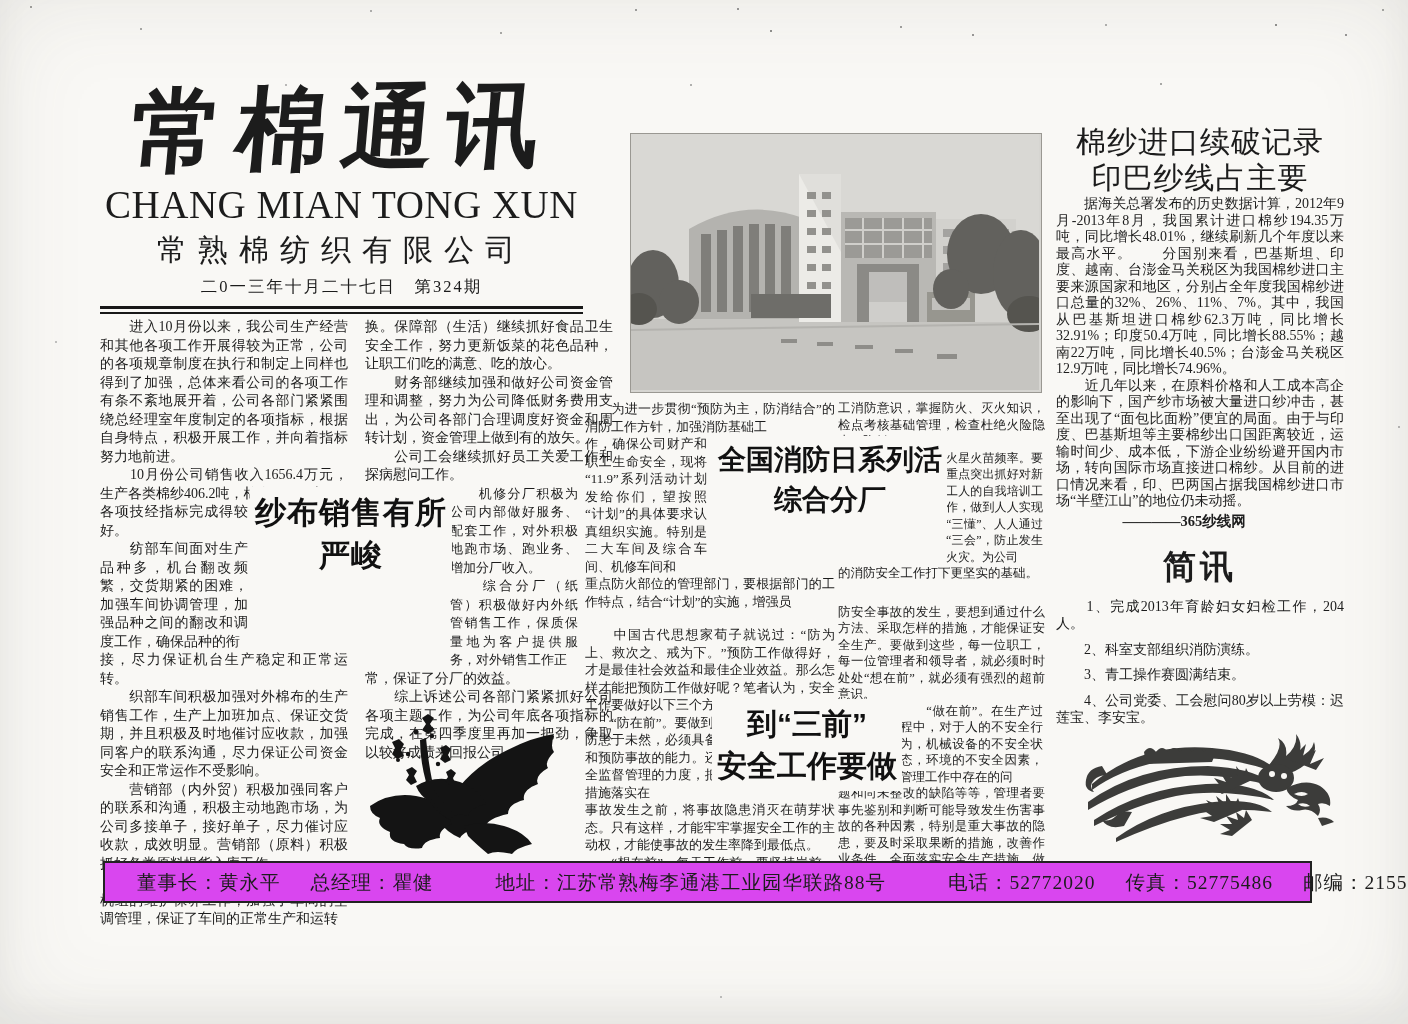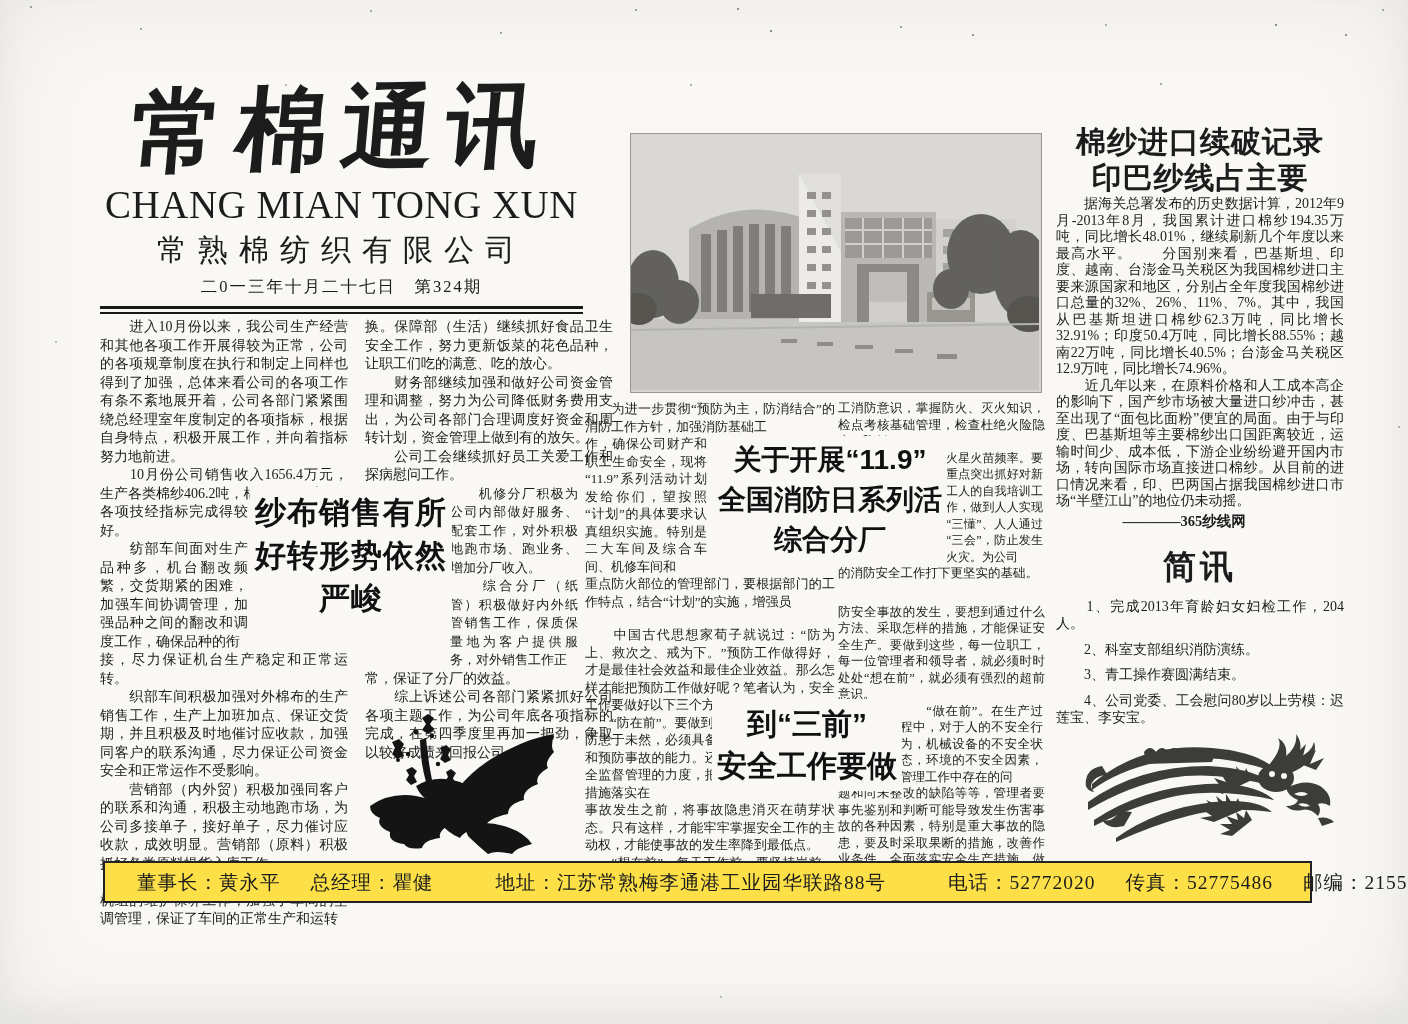--- a/index.html
+++ b/index.html
@@ -43,33 +43,33 @@
   .embed-head{position:absolute;z-index:3;background:#f9f8f5;text-align:center;
     font-family:"Liberation Sans", sans-serif;font-weight:900;color:#111;padding:4px 0;}
   .eh1{left:250px;top:487px;width:202px;font-size:31px;line-height:43px;letter-spacing:1px;}
   .eh2{left:713px;top:436px;width:234px;font-size:28px;line-height:40px;}
   .eh3{left:712px;top:699px;width:190px;font-size:30px;line-height:42px;}
   
   .photo{position:absolute;left:630px;top:133px;width:410px;height:258px;z-index:2;
     border:1px solid #9a9892;background:#d6d5d1;}
   
   .rcol{position:absolute;left:1056px;top:124px;width:288px;z-index:1;}
-  .r-head{font-family:"Liberation Sans", sans-serif;font-weight:700;font-size:30px;
+  .r-head{font-family:"Liberation Sans", sans-serif;font-weight:400;font-size:30px;
     line-height:36px;text-align:center;letter-spacing:1px;}
   .r-body{font-size:14px;line-height:16.5px;text-align:justify;}
   .r-byline{margin-top:2px;text-align:center;font-size:14.5px;font-weight:bold;padding-right:32px;}
   .r-brief-title{margin-top:14px;font-family:"Liberation Sans", sans-serif;font-weight:900;
     font-size:33px;text-align:center;letter-spacing:4px;}
   .r-brief{margin-top:8px;font-size:14px;line-height:17.5px;text-align:justify;}
   
   .flower{position:absolute;left:368px;top:708px;z-index:2;}
   .phoenix{position:absolute;left:1072px;top:732px;z-index:2;}
   
   .footer{position:absolute;left:103px;top:861px;width:1209px;height:42px;z-index:5;
-    border:2px solid #222;background:#fde047;display:flex;align-items:center;
+    border:2px solid #222;background:#d946ef;display:flex;align-items:center;
     font-size:19.5px;letter-spacing:1px;padding-left:32px;box-sizing:border-box;
     column-gap:30px;white-space:nowrap;}
   .footer .wide-gap{margin-left:32px;}
 </style>
 </head>
 <body>
 
 <div class="speckles"></div>
 
 <div class="masthead">
@@ -86,21 +86,20 @@
   <div class="seg">接，尽力保证机台生产稳定和正常运转。<br>　　织部车间积极加强对外棉布的生产销售工作，生产上加班加点、保证交货期，并且积极及时地催讨应收款，加强同客户的联系沟通，尽力保证公司资金安全和正常运作不受影响。<br>　　营销部（内外贸）积极加强同客户的联系和沟通，积极主动地跑市场，为公司多接单子，接好单子，尽力催讨应收款，成效明显。营销部（原料）积极抓好各类原料提货入库工作。<br>　　保障部（设备）高温期间加强制冷机组的维护保养工作，加强了车间的空调管理，保证了车间的正常生产和运转</div>
 </div>
 <div class="col c2">
   <div class="seg">换。保障部（生活）继续抓好食品卫生安全工作，努力更新饭菜的花色品种，让职工们吃的满意、吃的放心。<br>　　财务部继续加强和做好公司资金管理和调整，努力为公司降低财务费用支出，为公司各部门合理调度好资金和周转计划，资金管理上做到有的放矢。<br>　　公司工会继续抓好员工关爱工作和探病慰问工作。</div>
   <div class="seg narrow">　　机修分厂积极为公司内部做好服务、配套工作，对外积极地跑市场、跑业务、增加分厂收入。<br>　　综合分厂（纸管）积极做好内外纸管销售工作，保质保量地为客户提供服务，对外销售工作正</div>
   <div class="seg">常，保证了分厂的效益。<br>　　综上诉述公司各部门紧紧抓好公司各项主题工作，为公司年底各项指标的完成，在第四季度里再加一把劲，争取以较好成绩来回报公司。</div>
 </div>
 
 <div class="embed-head eh1">
   <div>纱布销售有所</div>
-  <div>好转形势依然</div>
   <div>严峻</div>
 </div>
 
 <div class="photo">
   <svg width="408" height="256" viewBox="0 0 408 256">
     <rect x="0" y="0" width="408" height="256" fill="#d4d3cf"></rect>
     <rect x="0" y="0" width="408" height="160" fill="#d9d8d4"></rect>
     <rect x="0" y="185" width="408" height="71" fill="#c6c5c1"></rect>
 
     <path d="M58,185 L58,95 Q115,62 175,85 L175,185 Z" fill="#b4b3af"></path>
@@ -193,21 +192,20 @@
   <div class="seg">工消防意识，掌握防火、灭火知识，检点考核基础管理，检查杜绝火险隐患，降低</div>
   <div class="seg narrowA">火星火苗频率。要重点突出抓好对新工人的自我培训工作，做到人人实现“三懂”、人人通过“三会”，防止发生火灾。为公司</div>
   <div class="seg">的消防安全工作打下更坚实的基础。</div>
   <div class="gapB"></div>
   <div class="seg">防安全事故的发生，要想到通过什么方法、采取怎样的措施，才能保证安全生产。要做到这些，每一位职工，每一位管理者和领导者，就必须时时处处“想在前”，就必须有强烈的超前意识。</div>
   <div class="seg narrowB">　　“做在前”。在生产过程中，对于人的不安全行为，机械设备的不安全状态，环境的不安全因素，管理工作中存在的问</div>
   <div class="seg">题和尚未整改的缺陷等等，管理者要事先鉴别和判断可能导致发生伤害事故的各种因素，特别是重大事故的隐患，要及时采取果断的措施，改善作业条件，全面落实安全生产措施，做到“不安全则不生产”。</div>
 </div>
 
 <div class="embed-head eh2">
-  <div>关于开展“11.9”</div>
   <div>全国消防日系列活</div>
   <div>综合分厂</div>
 </div>
 
 <div class="embed-head eh3">
   <div>到“三前”</div>
   <div>安全工作要做</div>
 </div>
 
 <div class="rcol">

